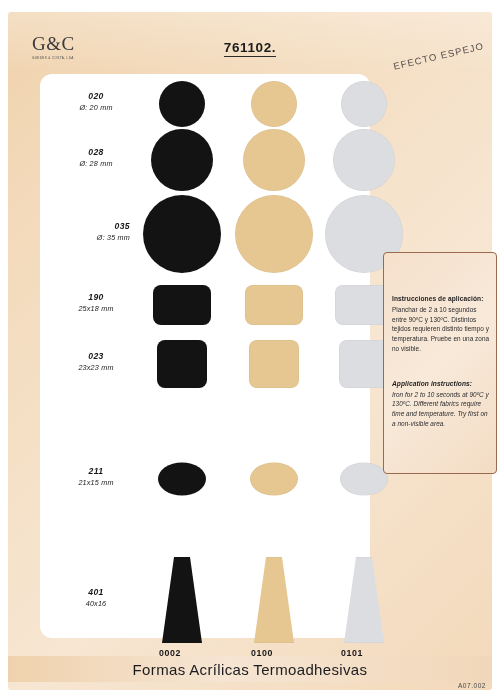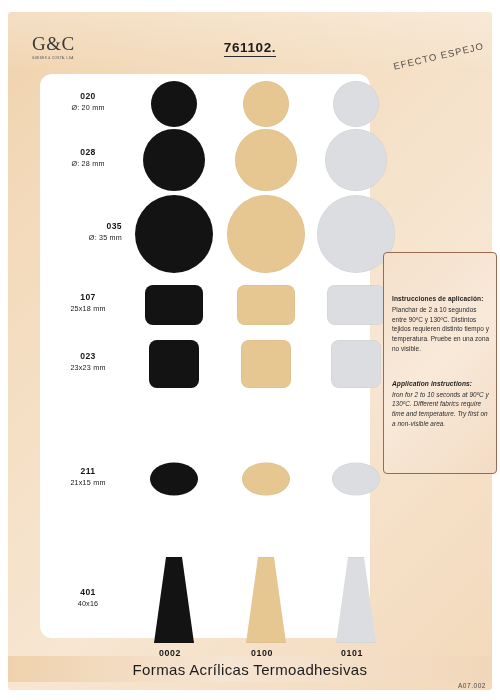--- a/index.html
+++ b/index.html
@@ -46,21 +46,21 @@
     font-size:13.5px;font-weight:bold;color:#1b1b1d;letter-spacing:0.6px;
   }
   .doc-code span{border-bottom:1px solid #2a2a2c;padding-bottom:1px;}
   .effect-label{
     position:absolute;right:8px;top:28px;
     font-size:9.5px;letter-spacing:1.1px;color:#55504c;
     transform:rotate(-13deg);transform-origin:right center;white-space:nowrap;
   }
   
   .grid{position:absolute;left:0;top:0;width:330px;height:564px;}
-  .row{position:absolute;left:4px;width:330px;}
+  .row{position:absolute;left:12px;width:330px;font-style:italic;}
   .rowlabel{
     position:absolute;left:10px;width:68px;text-align:center;color:#17171a;
   }
   .rowlabel .code{font-size:8.6px;font-weight:bold;letter-spacing:0.4px;line-height:1.15;}
   .rowlabel .dim{font-size:7.2px;letter-spacing:0.2px;line-height:1.25;margin-top:1px;}
   .cellwrap{position:absolute;top:0;height:100%;}
   .shape{position:absolute;left:50%;top:50%;transform:translate(-50%,-50%);}
   
   .codes{position:absolute;left:0;top:574px;width:330px;height:40px;}
   .codecell{position:absolute;top:0;text-align:center;width:90px;}
@@ -149,21 +149,21 @@
             </div>
             <div class="cellwrap" style="left: 177px; width: 90px;">
               <div class="shape" style="width: 78px; height: 78px; background: rgb(230, 199, 145); border-radius: 50%; box-shadow: rgba(0, 0, 0, 0.06) 0px 0px 0px 0.5px inset;"></div>
             </div>
             <div class="cellwrap" style="left: 267px; width: 90px;">
               <div class="shape" style="width: 78px; height: 78px; background: rgb(220, 221, 225); border-radius: 50%; box-shadow: rgba(0, 0, 0, 0.06) 0px 0px 0px 0.5px inset;"></div>
             </div>
           </div>
           <div class="row" style="top: 200px; height: 62px;">
             <div class="rowlabel" style="top: 19px;">
-              <div class="code">107</div>
+              <div class="code">190</div>
               <div class="dim">25x18 mm</div>
             </div>
             <div class="cellwrap" style="left: 85px; width: 90px;">
               <div class="shape" style="width: 58px; height: 40px; background: rgb(19, 19, 19); border-radius: 8px; box-shadow: rgba(0, 0, 0, 0.06) 0px 0px 0px 0.5px inset;"></div>
             </div>
             <div class="cellwrap" style="left: 177px; width: 90px;">
               <div class="shape" style="width: 58px; height: 40px; background: rgb(230, 199, 145); border-radius: 8px; box-shadow: rgba(0, 0, 0, 0.06) 0px 0px 0px 0.5px inset;"></div>
             </div>
             <div class="cellwrap" style="left: 267px; width: 90px;">
               <div class="shape" style="width: 58px; height: 40px; background: rgb(220, 221, 225); border-radius: 8px; box-shadow: rgba(0, 0, 0, 0.06) 0px 0px 0px 0.5px inset;"></div>

